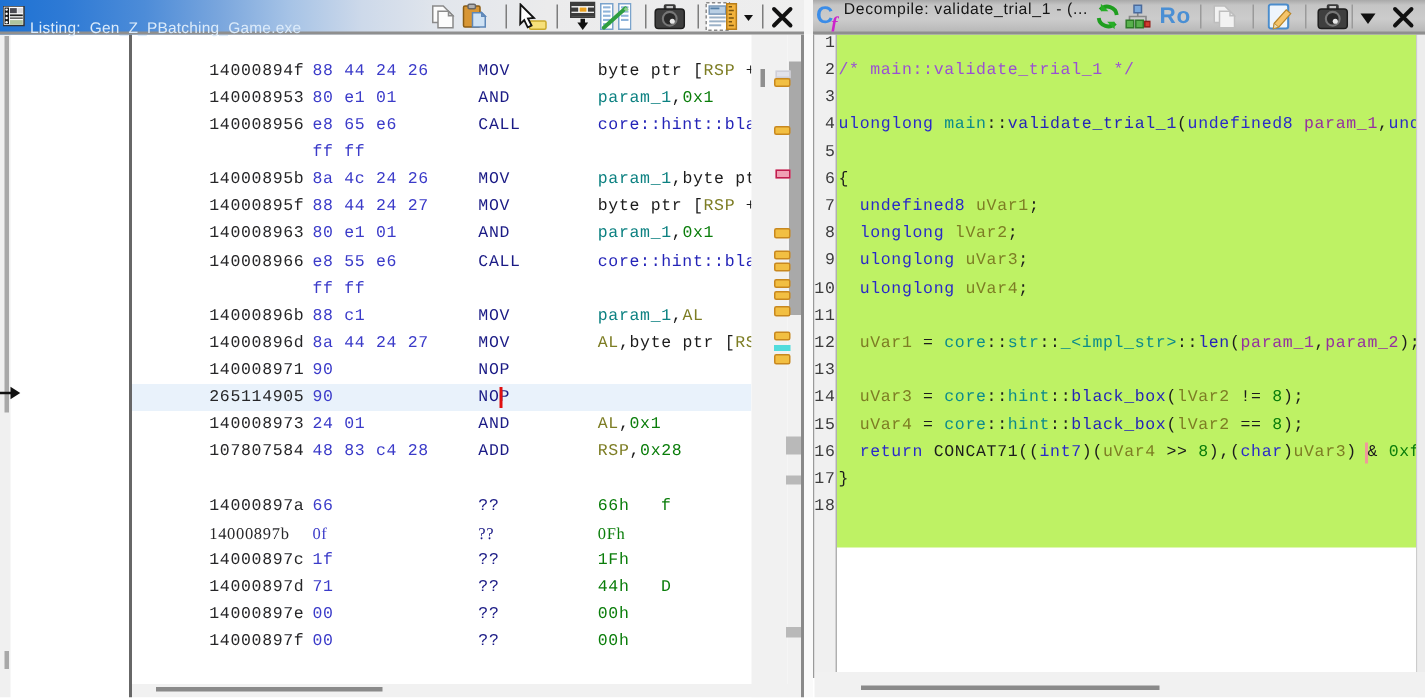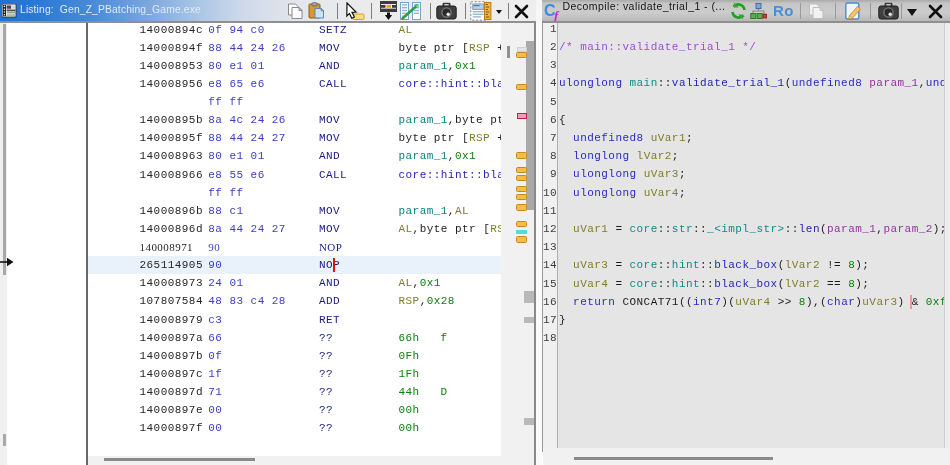--- a/index.html
+++ b/index.html
@@ -20,26 +20,20 @@
 <div class="abs" style="left:0;top:23px;width:7px;height:442px;background:#f0f0f0"></div>
 <div class="abs" style="left:3px;top:24px;width:3.2px;height:251px;background:#a8a8a8"></div>
 <div class="abs" style="left:3px;top:434px;width:3.2px;height:12px;background:#a8a8a8"></div>
 <div class="abs" style="left:0;top:256px"><svg width="15" height="12" viewBox="0 0 15 12">
       <path d="M0 6h8" stroke="#111" stroke-width="1.6"></path>
       <path d="M7 1.8L13.5 6 7 10.2z" fill="#111"></path>
     </svg></div>
 <div class="abs" style="left:86px;top:23px;width:1.7px;height:442px;background:#676767"></div>
 
 <div class="abs" style="left:87.5px;top:23px;width:413.5px;height:432.5px;background:#fff;overflow:hidden">
-<div class="lr" style="top:-2.50px;">
-      <b style="left:52.0px;color:#262628">14000894c</b>
-      <b style="left:120.8px;color:#3b3bc9">0f 94 c0</b>
-      <b style="left:231.4px;color:#1a1a85">SETZ</b>
-      <b style="left:311.0px"><i class="c-reg">AL</i></b>
-    </div>
 <div class="lr" style="top:15.63px;">
       <b style="left:52.0px;color:#262628">14000894f</b>
       <b style="left:120.8px;color:#3b3bc9">88 44 24 26</b>
       <b style="left:231.4px;color:#1a1a85">MOV</b>
       <b style="left:311.0px"><i class="c-blk">byte ptr [</i><i class="c-reg">RSP</i><i class="c-blk"> + </i></b>
     </div>
 <div class="lr" style="top:33.76px;text-decoration:underline;">
       <b style="left:52.0px;color:#262628">140008953</b>
       <b style="left:120.8px;color:#3b3bc9">80 e1 01</b>
       <b style="left:231.4px;color:#1a1a85">AND</b>
@@ -86,21 +80,21 @@
       <b style="left:120.8px;color:#3b3bc9">88 c1</b>
       <b style="left:231.4px;color:#1a1a85">MOV</b>
       <b style="left:311.0px"><i class="c-teal">param_1</i><i class="c-blk">,</i><i class="c-reg">AL</i></b>
     </div>
 <div class="lr" style="top:196.93px;font-family:Liberation Mono, monospace;">
       <b style="left:52.0px;color:#262628">14000896d</b>
       <b style="left:120.8px;color:#3b3bc9">8a 44 24 27</b>
       <b style="left:231.4px;color:#1a1a85">MOV</b>
       <b style="left:311.0px"><i class="c-reg">AL</i><i class="c-blk">,</i><i class="c-blk">byte ptr [</i><i class="c-reg">RSP</i></b>
     </div>
-<div class="lr" style="top:215.06px;font-family:Liberation Serif, serif;">
+<div class="lr" style="top:215.06px;">
       <b style="left:52.0px;color:#262628">140008971</b>
       <b style="left:120.8px;color:#3b3bc9">90</b>
       <b style="left:231.4px;color:#1a1a85">NOP</b>
     </div>
 <div class="lr" style="top:233.19px;background:#e9f2fb;">
       <b style="left:52.0px;color:#262628">265114905</b>
       <b style="left:120.8px;color:#3b3bc9">90</b>
       <b style="left:231.4px;color:#1a1a85">NOP</b>
     </div>
 <div class="lr" style="top:251.32px;padding-left:36px;">
@@ -108,33 +102,28 @@
       <b style="left:120.8px;color:#3b3bc9">24 01</b>
       <b style="left:231.4px;color:#1a1a85">AND</b>
       <b style="left:311.0px"><i class="c-reg">AL</i><i class="c-blk">,</i><i class="c-green">0x1</i></b>
     </div>
 <div class="lr" style="top:269.45px;">
       <b style="left:52.0px;color:#262628">107807584</b>
       <b style="left:120.8px;color:#3b3bc9">48 83 c4 28</b>
       <b style="left:231.4px;color:#1a1a85">ADD</b>
       <b style="left:311.0px"><i class="c-reg">RSP</i><i class="c-blk">,</i><i class="c-green">0x28</i></b>
     </div>
-<div class="lr" style="top:287.58px;">
-      <b style="left:52.0px;color:#262628">140008979</b>
-      <b style="left:120.8px;color:#3b3bc9">c3</b>
-      <b style="left:231.4px;color:#1a1a85">RET</b>
-    </div>
 <div class="lr" style="top:305.71px;">
       <b style="left:52.0px;color:#262628">14000897a</b>
       <b style="left:120.8px;color:#3b3bc9">66</b>
       <b style="left:231.4px;color:#1a1a85">??</b>
       <b style="left:311.0px"><i class="c-green">66h</i></b>
       <b style="left:353.1px;color:#0a7d0a">f</b>
     </div>
-<div class="lr" style="top:323.84px;">
+<div class="lr" style="top:323.84px;font-family:Liberation Serif, serif;">
       <b style="left:52.0px;color:#262628">14000897b</b>
       <b style="left:120.8px;color:#3b3bc9">0f</b>
       <b style="left:231.4px;color:#1a1a85">??</b>
       <b style="left:311.0px"><i class="c-green">0Fh</i></b>
     </div>
 <div class="lr" style="top:341.97px;">
       <b style="left:52.0px;color:#262628">14000897c</b>
       <b style="left:120.8px;color:#3b3bc9">1f</b>
       <b style="left:231.4px;color:#1a1a85">??</b>
       <b style="left:311.0px"><i class="c-green">1Fh</i></b>
@@ -203,21 +192,21 @@
 <div class="dn" style="top:178.70px">11</div>
 <div class="dn" style="top:196.90px">12</div>
 <div class="dn" style="top:215.10px">13</div>
 <div class="dn" style="top:233.30px">14</div>
 <div class="dn" style="top:251.50px">15</div>
 <div class="dn" style="top:269.70px">16</div>
 <div class="dn" style="top:287.90px">17</div>
 <div class="dn" style="top:306.10px">18</div>
 </div>
 <div class="abs" style="left:557px;top:23px;width:1.2px;height:425px;background:#b0b0b0"></div>
-<div class="abs" style="left:558.2px;top:23px;width:385.8px;height:425px;background:#e5e5e5;overflow:hidden">
+<div class="abs" style="left:558.2px;top:23px;width:385.8px;height:342px;background:#bef264;overflow:hidden">
 <div style="position:absolute;left:351.8px;top:271.5px;width:2.5px;height:14px;background:#ef9a9a"></div>
 <div class="dl" style="top:14.90px"><i class="c-comment">/* main::validate_trial_1 */</i></div>
 <div class="dl" style="top:51.30px"><i class="c-kw">ulonglong</i><i class="c-blk"> </i><i class="c-dteal">main</i><i class="c-blk">::</i><i class="c-func">validate_trial_1</i><i class="c-blk">(</i><i class="c-kw">undefined8</i><i class="c-blk"> </i><i class="c-param">param_1</i><i class="c-blk">,</i><i class="c-kw">undefined8</i></div>
 <div class="dl" style="top:87.70px"><i class="c-blk">{</i></div>
 <div class="dl" style="top:105.90px"><i class="c-blk">  </i><i class="c-kw">undefined8</i><i class="c-blk"> </i><i class="c-loc">uVar1</i><i class="c-blk">;</i></div>
 <div class="dl" style="top:124.10px"><i class="c-blk">  </i><i class="c-kw">longlong</i><i class="c-blk"> </i><i class="c-loc">lVar2</i><i class="c-blk">;</i></div>
 <div class="dl" style="top:142.30px"><i class="c-blk">  </i><i class="c-kw">ulonglong</i><i class="c-blk"> </i><i class="c-loc">uVar3</i><i class="c-blk">;</i></div>
 <div class="dl" style="top:160.50px"><i class="c-blk">  </i><i class="c-kw">ulonglong</i><i class="c-blk"> </i><i class="c-loc">uVar4</i><i class="c-blk">;</i></div>
 <div class="dl" style="top:196.90px"><i class="c-blk">  </i><i class="c-loc">uVar1</i><i class="c-blk"> = </i><i class="c-dteal">core</i><i class="c-blk">::</i><i class="c-dteal">str</i><i class="c-blk">::</i><i class="c-dteal">_&lt;impl_str&gt;</i><i class="c-blk">::</i><i class="c-func">len</i><i class="c-blk">(</i><i class="c-param">param_1</i><i class="c-blk">,</i><i class="c-param">param_2</i><i class="c-blk">);</i></div>
 <div class="dl" style="top:233.30px"><i class="c-blk">  </i><i class="c-loc">uVar3</i><i class="c-blk"> = </i><i class="c-dteal">core</i><i class="c-blk">::</i><i class="c-dteal">hint</i><i class="c-blk">::</i><i class="c-func">black_box</i><i class="c-blk">(</i><i class="c-loc">lVar2</i><i class="c-blk"> != </i><i class="c-green">8</i><i class="c-blk">);</i></div>
@@ -238,21 +227,21 @@
         <circle cx="2.4" cy="2.4" r=".8" fill="#fff"></circle>
         <circle cx="2.4" cy="5.2" r=".8" fill="#fff"></circle>
         <circle cx="2.4" cy="8" r=".8" fill="#fff"></circle>
         <circle cx="2.4" cy="10.8" r=".8" fill="#fff"></circle>
         <rect x="4.6" y="1.4" width="4.6" height="3.4" fill="#4a4a52"></rect>
         <rect x="9.6" y="1.4" width="3.6" height="3.4" fill="#d8d8dc"></rect>
         <rect x="4.6" y="5.6" width="8.6" height="1.2" fill="#222"></rect>
         <rect x="4.6" y="7.6" width="8.6" height="1" fill="#555"></rect>
         <rect x="4.6" y="9.4" width="8.6" height="3" fill="#aec49e"></rect>
       </svg></div>
-  <div style="position:absolute;left:20px;top:4px;height:23px;line-height:22px;font:10.3px 'Liberation Sans',sans-serif;letter-spacing:0.15px;color:#dcebfa">Listing:&nbsp; Gen_Z_PBatching_Game.exe</div>
+  <div style="position:absolute;left:20px;top:14px;height:23px;line-height:22px;font:10.3px 'Liberation Sans',sans-serif;letter-spacing:0.15px;color:#dcebfa">Listing:&nbsp; Gen_Z_PBatching_Game.exe</div>
   <div style="position:absolute;left:287px;top:3px;line-height:0"><svg width="16" height="17" viewBox="0 0 16 17">
         <path d="M1.5 1h7l3 3v8h-10z" fill="#fcfcfc" stroke="#8a8a8a"></path>
         <path d="M5 4.5h7l3 3v8h-10z" fill="#fcfcfc" stroke="#8a8a8a"></path>
         <path d="M12 4.5v3h3z" fill="#e6e6e6" stroke="#8a8a8a"></path>
       </svg></div>
     <div style="position:absolute;left:308px;top:2px;line-height:0"><svg width="17" height="17" viewBox="0 0 17 17">
         <rect x="1" y="2" width="11" height="14" rx="1" fill="#d89634" stroke="#8a5c14"></rect>
         <rect x="4" y="0.8" width="5" height="3" rx="1" fill="#b0b0b0" stroke="#666"></rect>
         <path d="M7 6.5h6.2l2.3 2.3v7.2h-8.5z" fill="#cfe2f4" stroke="#5d87b8"></path>
         <path d="M13.2 6.5v2.3h2.3z" fill="#9fc0e0" stroke="#5d87b8"></path>

